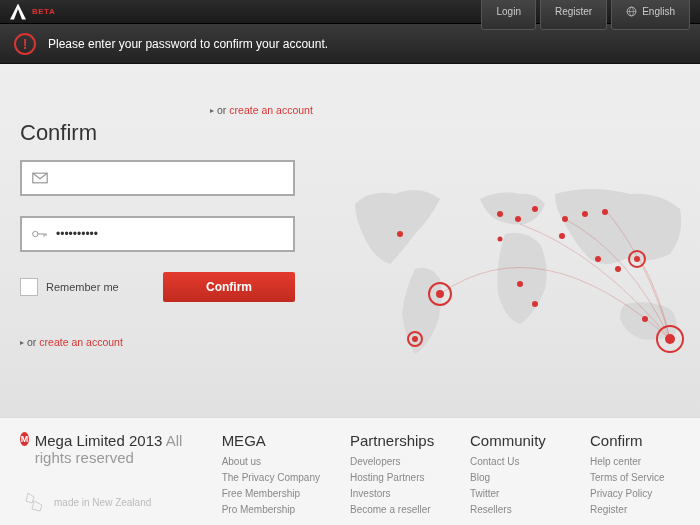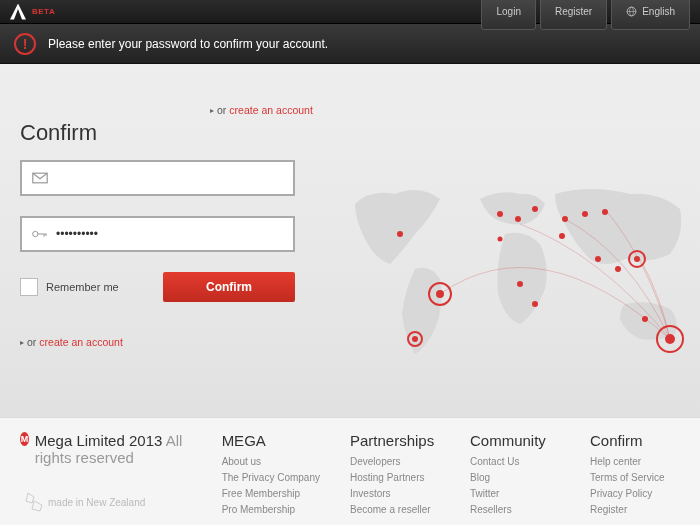--- a/index.html
+++ b/index.html
@@ -28,21 +28,21 @@
 .remember{display:flex;align-items:center;gap:8px;font-size:11px;color:#444}
 .chk{width:18px;height:18px;border:1px solid #bbb;background:#fff}
 .confirm-btn{background:linear-gradient(180deg,#e23b2e,#c22a1f);color:#fff;border:none;border-radius:2px;width:132px;height:30px;font-size:12px;font-weight:bold;cursor:pointer;margin-left:auto}
 .bottom-link{margin-top:34px;font-size:10.5px;color:#555;display:flex;align-items:center;gap:3px}
 .worldmap{position:absolute;right:0;top:100px;width:360px;height:220px}
 .footer{position:absolute;bottom:0;left:0;right:0;background:#f5f5f5;border-top:1px solid #ddd;padding:14px 20px 10px 20px;display:flex;gap:30px;font-size:10px}
 .copyright{display:flex;align-items:flex-start;gap:6px;flex:1}
 .mega-badge{width:14px;height:14px;background:#d93434;border-radius:50%;display:flex;align-items:center;justify-content:center;color:#fff;font-size:9px;font-weight:bold}
 .copy-text{color:#333;font-size:15px}
 .copy-text .light{color:#999}
-.nz{position:absolute;bottom:12px;left:20px;display:flex;align-items:center;color:#bbb;font-size:10px}
+.nz{position:absolute;bottom:12px;left:20px;display:flex;align-items:center;gap:6px;color:#bbb;font-size:10px}
 .nz-shape{width:28px;height:22px}
 .fcol{display:flex;flex-direction:column;gap:5px;min-width:90px}
 .fcol h4{color:#333;font-size:15px;font-weight:normal;margin-bottom:2px}
 .fcol a{color:#888;text-decoration:none;font-size:10px;cursor:pointer}
 .dot{fill:#d93434}
 .ring{fill:none;stroke:#d93434;stroke-width:2}
 .arc{fill:none;stroke:rgba(200,60,50,0.25);stroke-width:1}
 </style>
 </head>
 <body>

